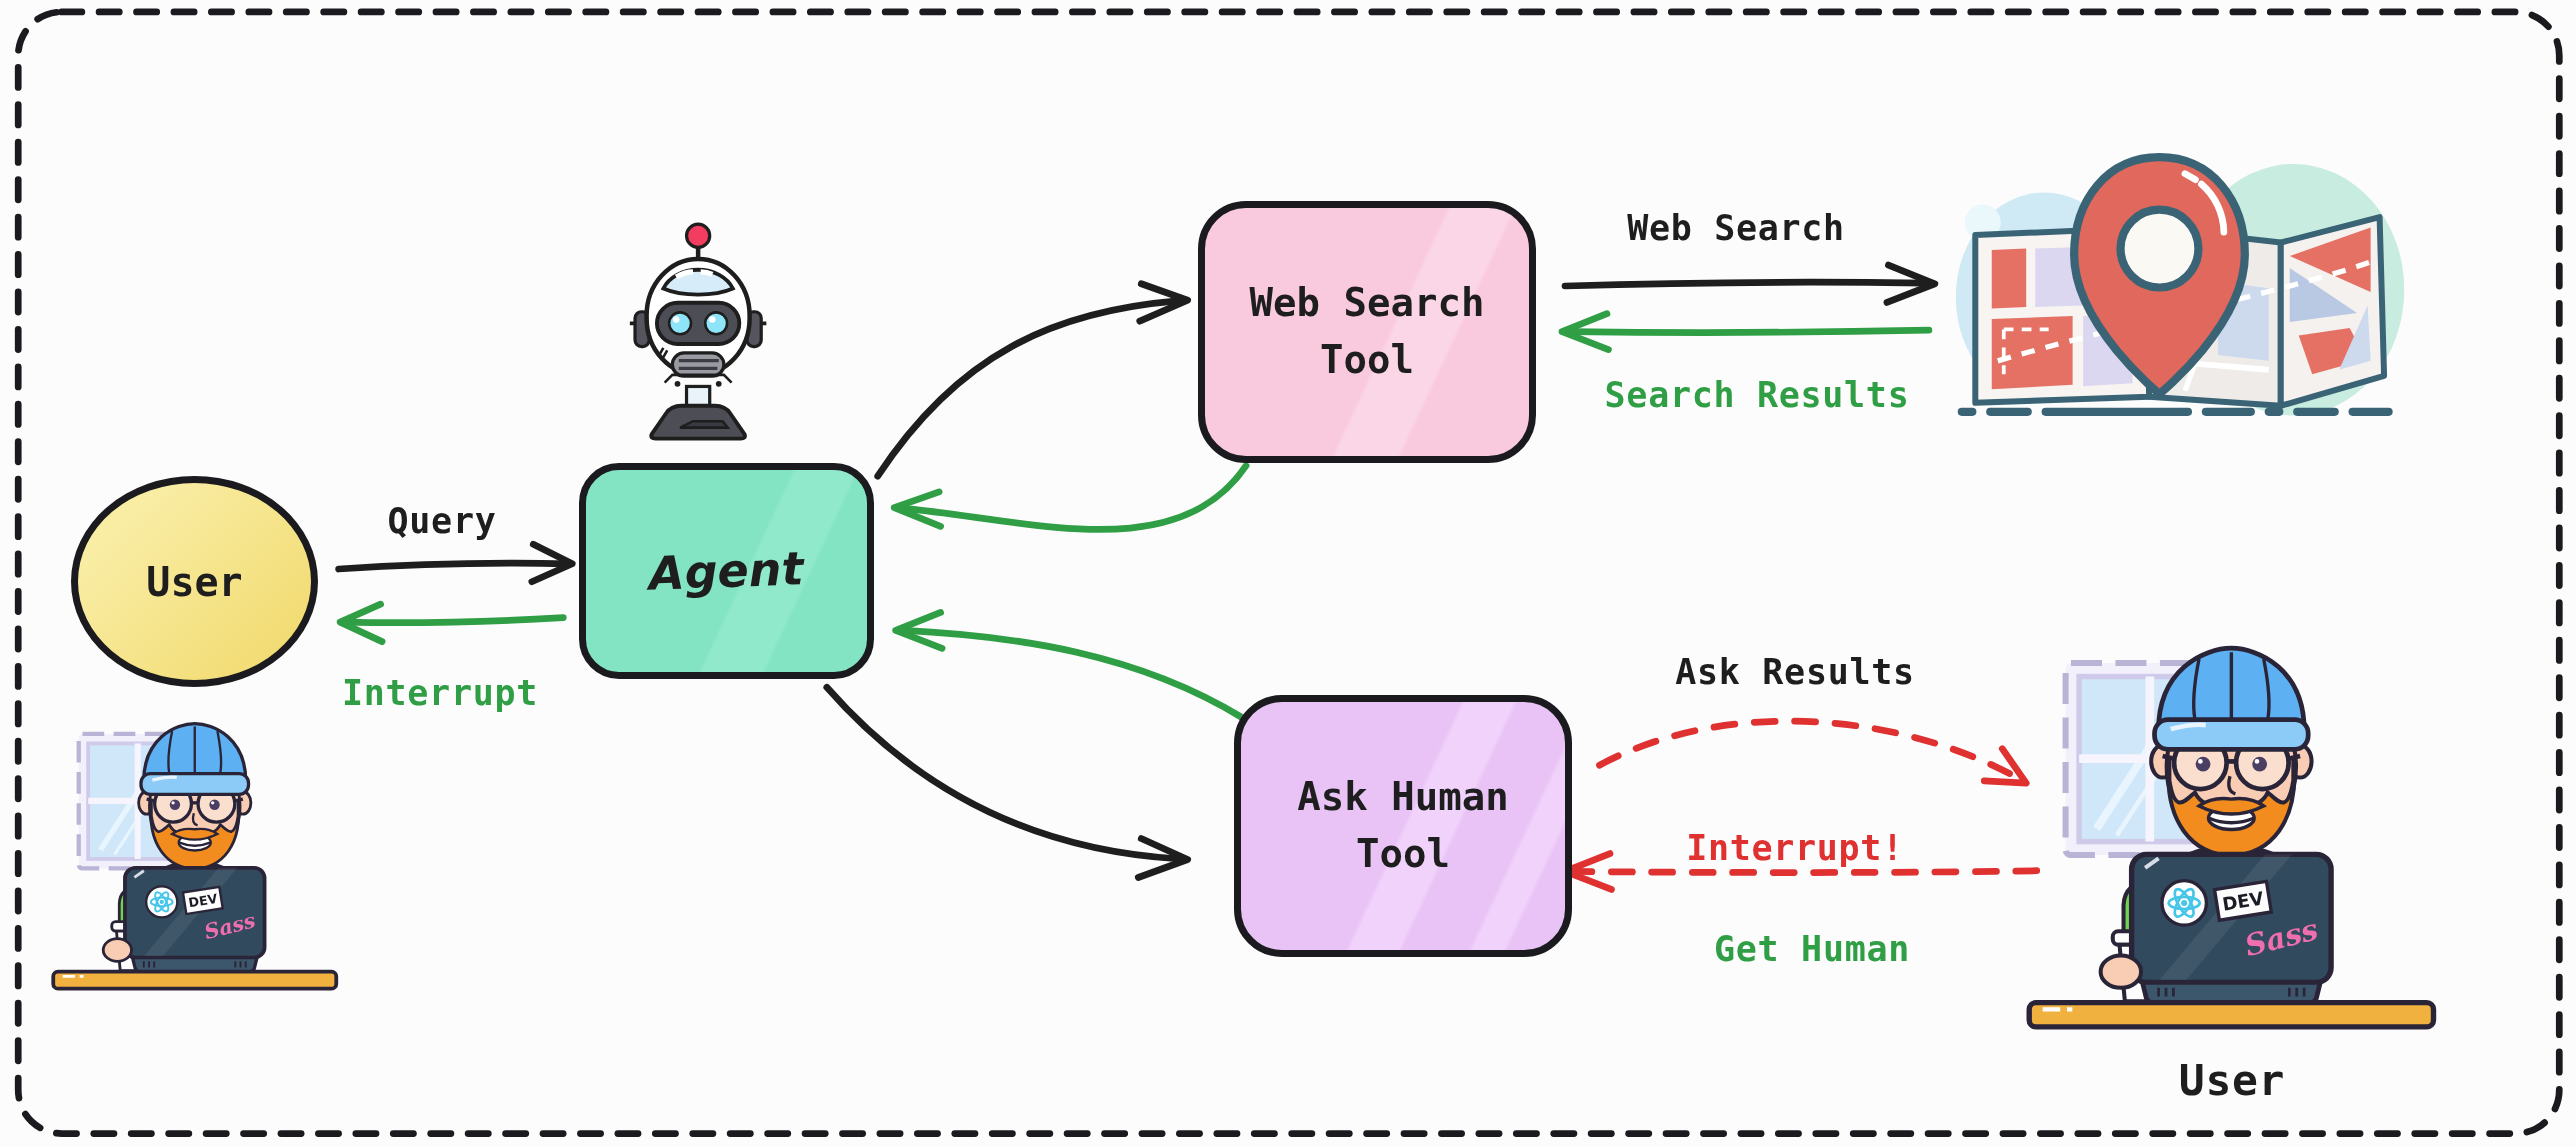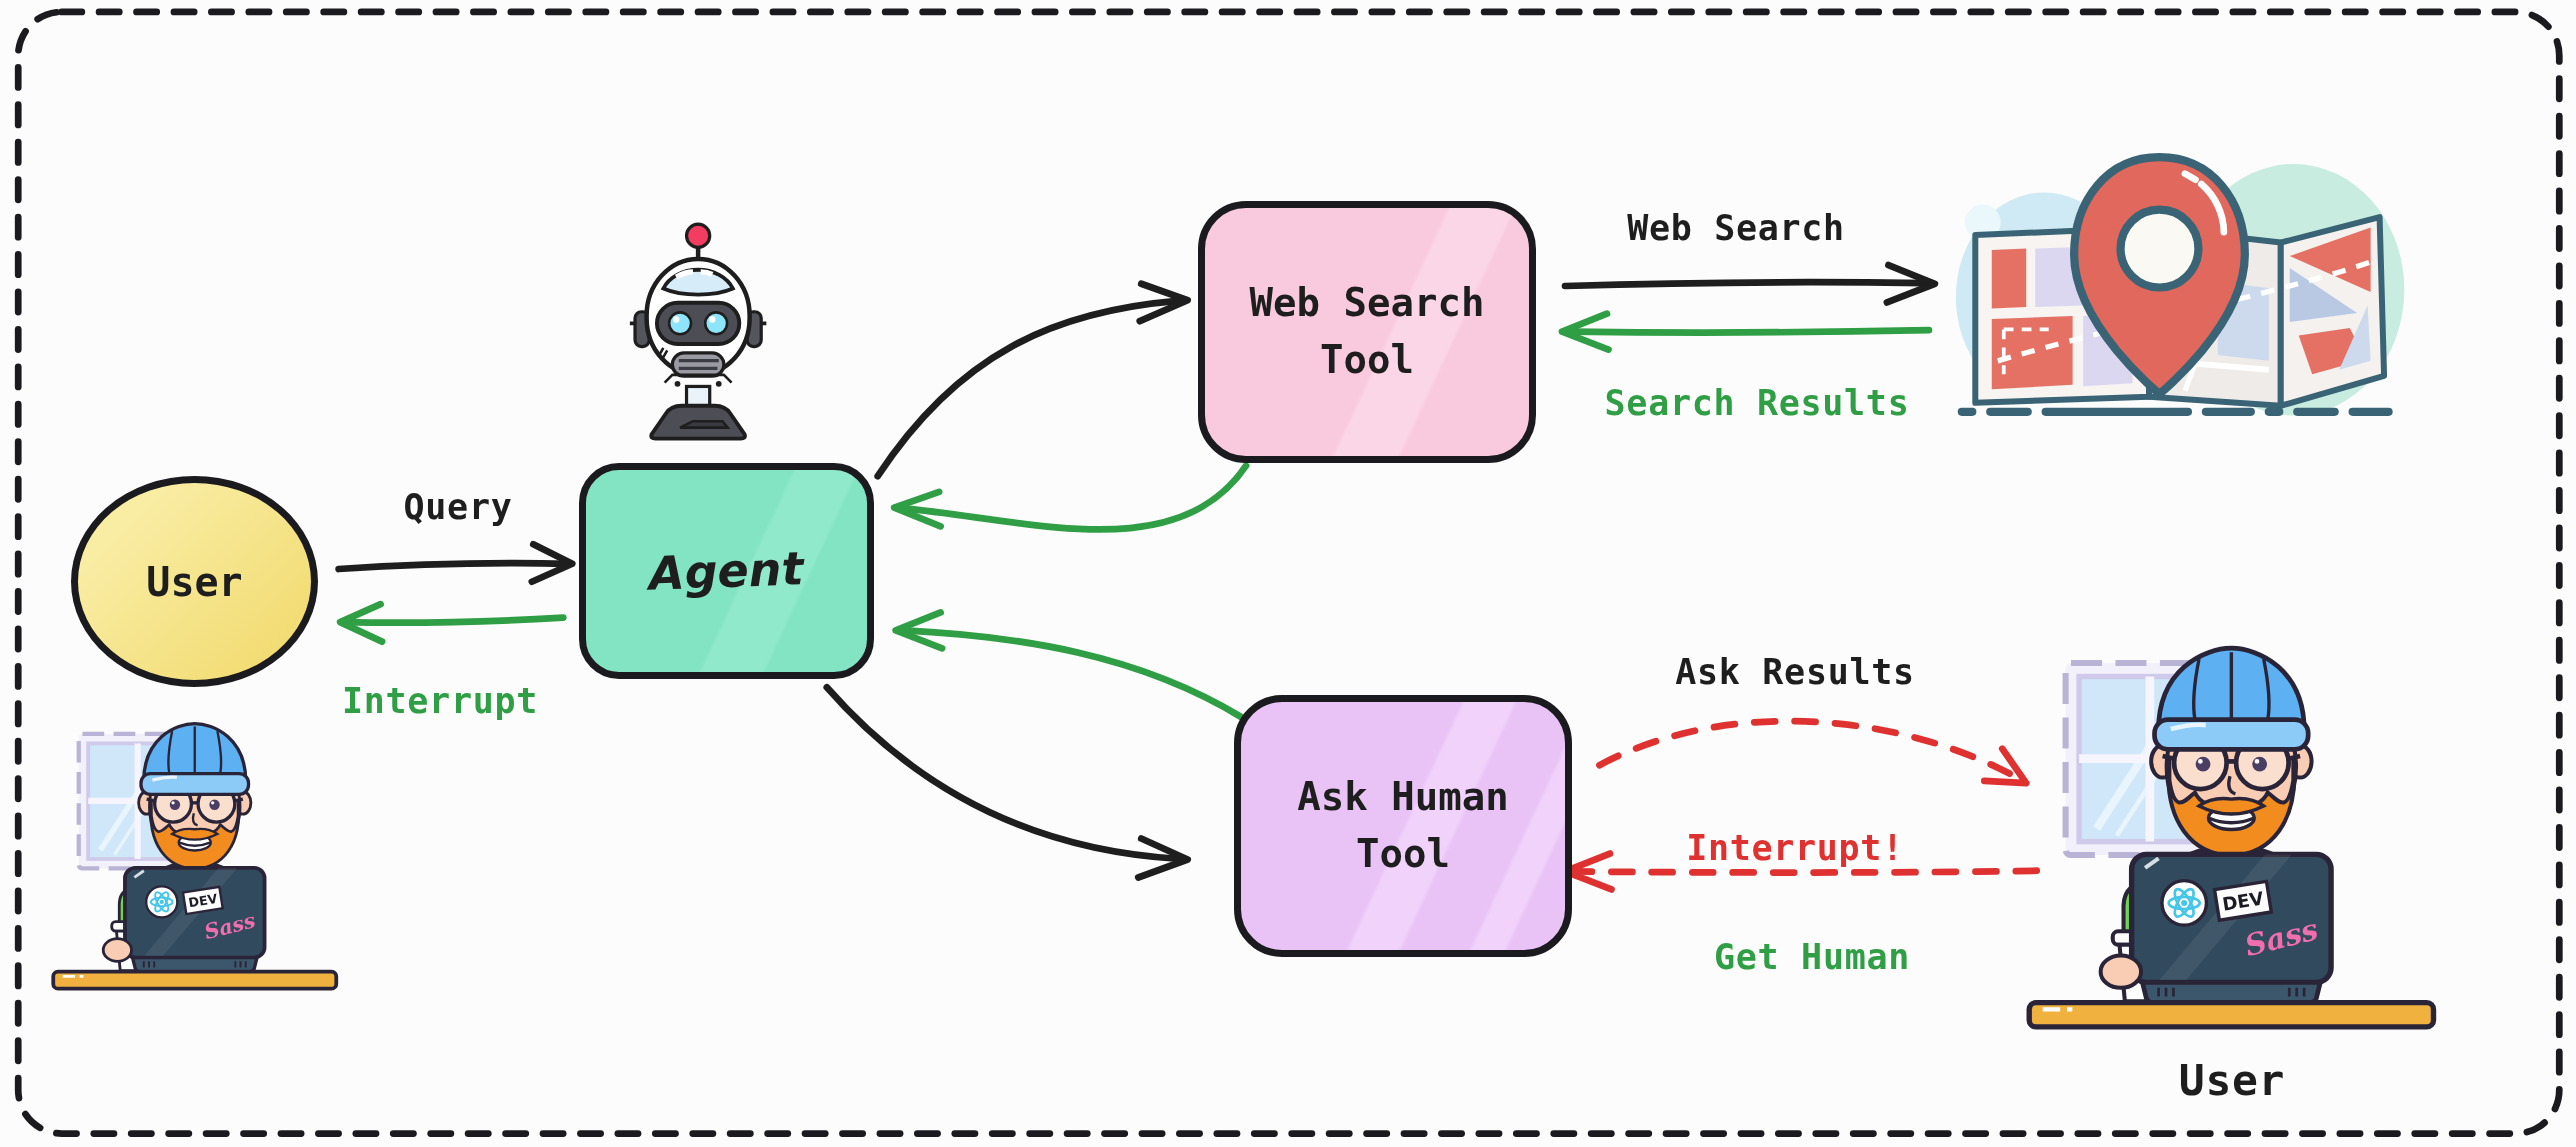--- a/index.html
+++ b/index.html
@@ -36,21 +36,21 @@
   #node-human{
     left:1234px;top:695px;width:338px;height:262px;border-radius:48px;
     background:linear-gradient(115deg,#e9c3f6 50%,#f0d2fa 51% 62%,#e9c3f6 63% 78%,#f0d2fa 79% 86%,#e9c3f6 87%);
     font-size:39px;line-height:1.45;
   }
   .lbl{
     position:absolute;transform:translate(-50%,-50%);
     font-weight:bold;font-size:35px;color:#1e1e1e;
     white-space:nowrap;letter-spacing:0.7px;
   }
-  .lbl.green{color:#2f9e44;margin-top:8px;}
+  .lbl.green{color:#2f9e44;}
   .lbl.red{color:#e03131;margin-top:24px;}
   #cap-user{font-size:43px;}
 </style>
 </head>
 <body>
 
 <div id="canvas">
 
 <svg id="scene" width="2576" height="1147" viewBox="0 0 3440 1532">
   <defs>
@@ -253,21 +253,21 @@
 <div class="node" id="node-web">
   <span>Web Search</span>
   <span>Tool</span>
 </div>
 
 <div class="node" id="node-human">
   <span>Ask Human</span>
   <span>Tool</span>
 </div>
 
-<div class="lbl" style="left:442px;top:507px;margin-left:16px;">Query</div>
+<div class="lbl" style="left:442px;top:521px;">Query</div>
 <div class="lbl green" style="left:440px;top:693px;">Interrupt</div>
 <div class="lbl" style="left:1736px;top:228px;">Web Search</div>
 <div class="lbl green" style="left:1757px;top:395px;">Search Results</div>
 <div class="lbl" style="left:1795px;top:672px;">Ask Results</div>
 <div class="lbl red" style="left:1795px;top:824px;">Interrupt!</div>
 <div class="lbl green" style="left:1812px;top:949px;">Get Human</div>
 <div class="lbl" id="cap-user" style="left:2232px;top:1080px;">User</div>
 
 </div>
 

